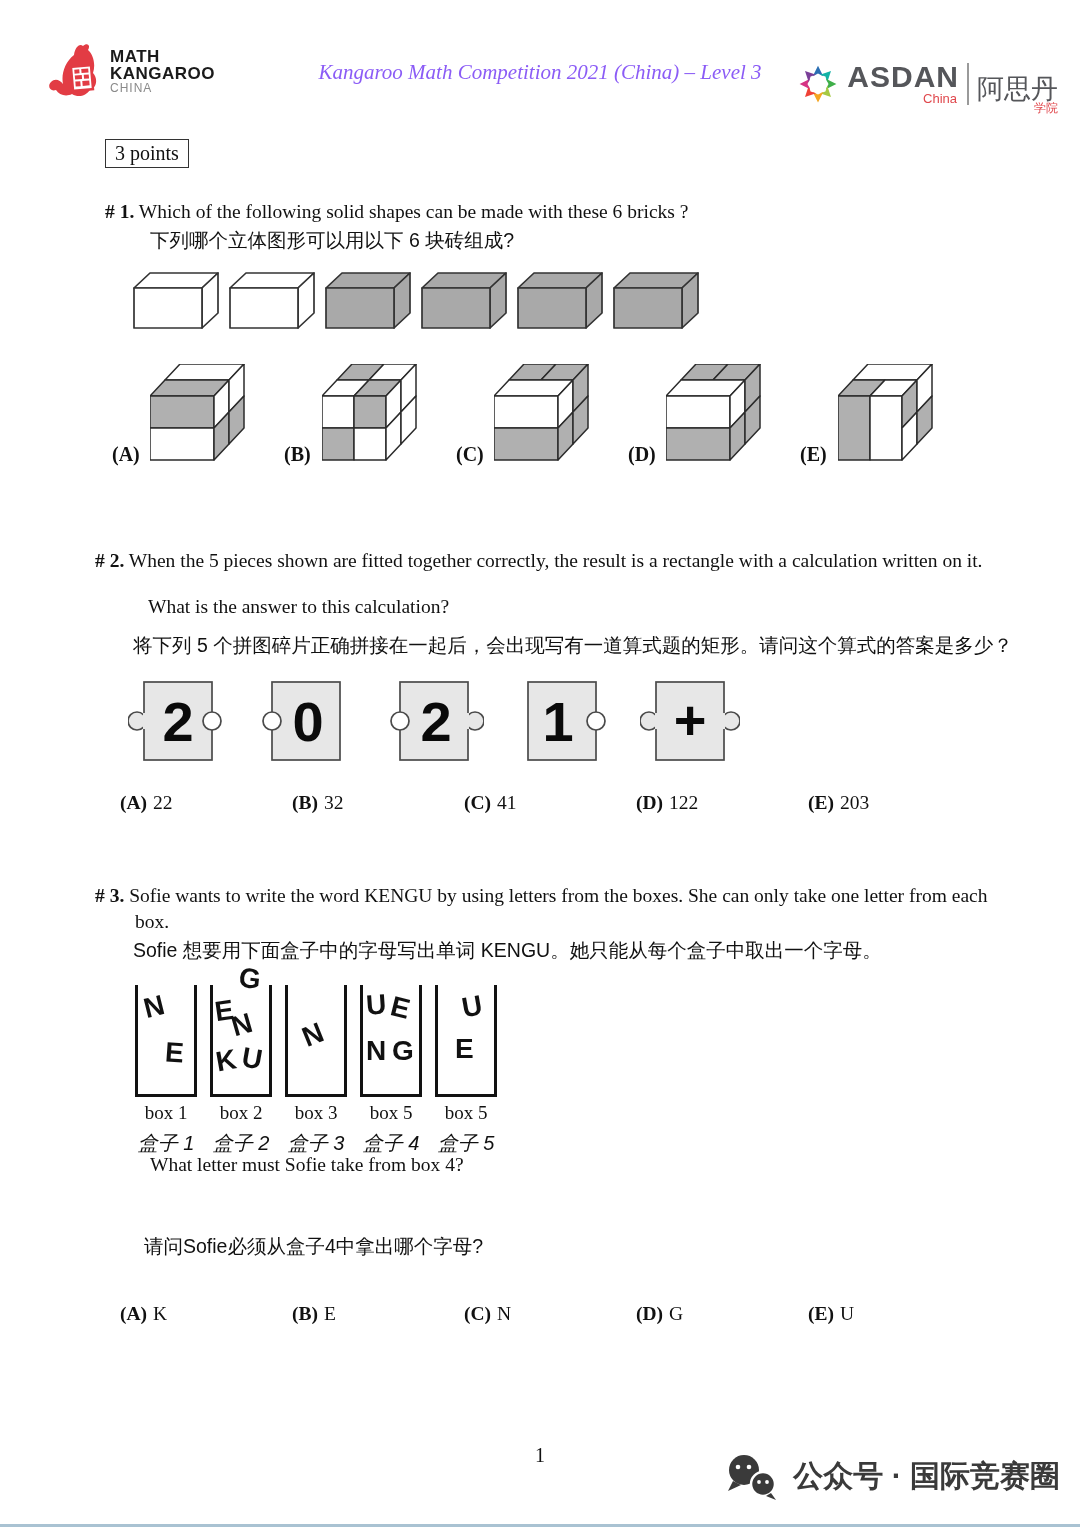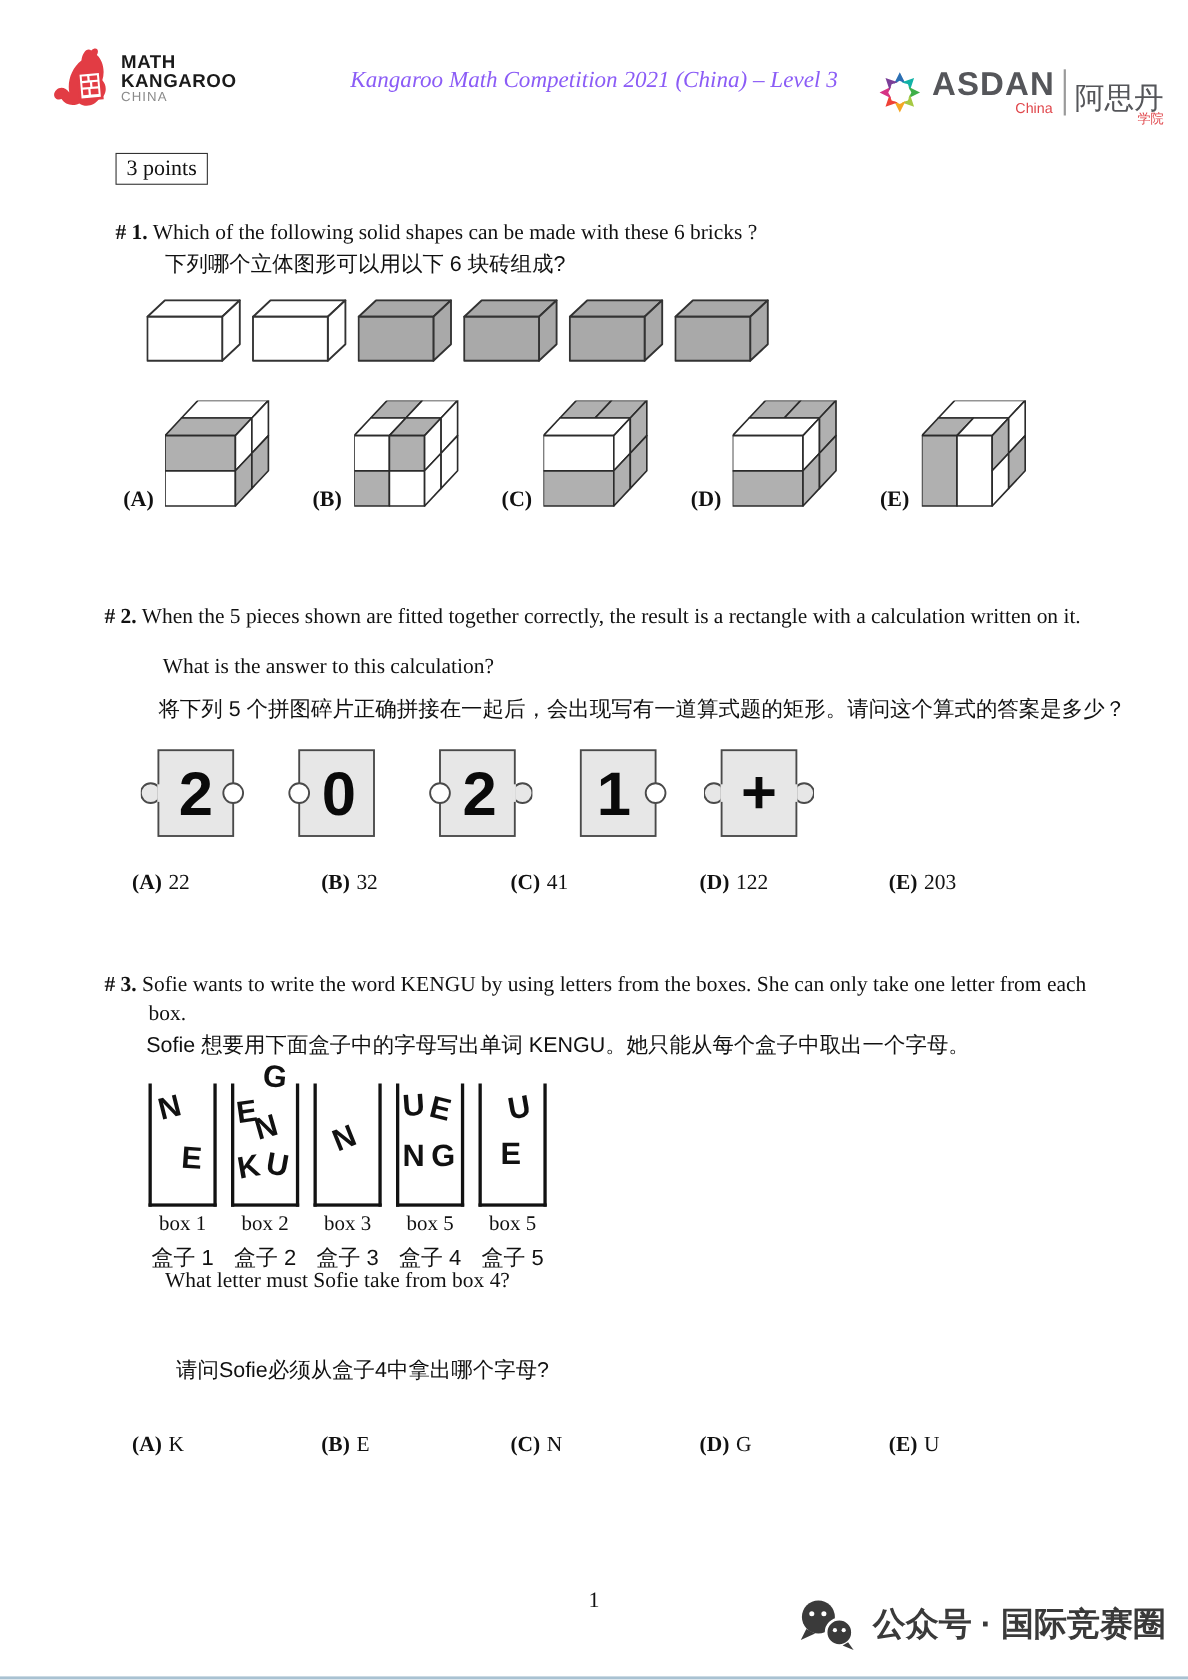--- a/index.html
+++ b/index.html
@@ -70,21 +70,21 @@
   .b1-0{left:6px;top:8px;transform:rotate(-14deg);}  .b1-1{left:27px;top:54px;transform:rotate(4deg);}
   .b2-0{left:2px;top:12px;transform:rotate(-8deg);}  .b2-1{left:26px;top:-20px;transform:rotate(6deg);}
   .b2-2{left:19px;top:26px;transform:rotate(-16deg);}.b2-3{left:3px;top:62px;transform:rotate(-10deg);}
   .b2-4{left:29px;top:60px;transform:rotate(10deg);}
   .b3-0{left:15px;top:36px;transform:rotate(-22deg);}
   .b4-0{left:3px;top:6px;transform:rotate(-4deg);}   .b4-1{left:28px;top:9px;transform:rotate(14deg);}
   .b4-2{left:3px;top:52px;}                          .b4-3{left:29px;top:52px;}
   .b5-0{left:24px;top:8px;transform:rotate(-10deg);} .b5-1{left:17px;top:50px;}
   .lbox-labels{position:absolute;left:135px;display:flex;gap:13px;}
   .lbl-cell{width:62px;text-align:center;font-size:19px;}
-  .lbl-cell.zhc{font-family:"Liberation Sans",sans-serif;font-size:20px;}
+  .lbl-cell.zhc{font-family:"Liberation Sans",sans-serif;font-size:20px;font-style:italic;}
 
   
   .page-num{position:absolute;left:0;right:0;top:1444px;text-align:center;font-size:20px;}
   .wechat{position:absolute;right:20px;top:1452px;display:flex;align-items:center;gap:12px;}
   .wechat-text{font-family:"Liberation Sans",sans-serif;font-weight:600;font-size:30px;
         color:var(--wechat-dark,#3a3a3a);}
   .bottom-strip{position:absolute;left:0;right:0;bottom:0;height:3px;background:#a9c2d2;}
 </style>
 </head>
 <body>
@@ -251,21 +251,21 @@
           <polygon class="fg" points="79,48 94,32 94,64 79,80"></polygon>
       </svg>
     </div>
   </div>
 
   <div class="qline hang" style="left:95px;top:548px;max-width:880px;">
     <span class="qnum"># 2.</span>
     <span>When the 5 pieces shown are fitted together correctly, the result is a rectangle with a calculation written on it.</span>
   </div>
   <div class="qline" style="left:148px;top:594px;">What is the answer to this calculation?</div>
-  <div class="qline zh" style="left:133px;top:632px;margin-left:11px;">将下列 5 个拼图碎片正确拼接在一起后，会出现写有一道算式题的矩形。请问这个算式的答案是多少？</div>
+  <div class="qline zh" style="left:133px;top:632px;">将下列 5 个拼图碎片正确拼接在一起后，会出现写有一道算式题的矩形。请问这个算式的答案是多少？</div>
 
   <div class="pieces-row">
     <svg width="100" height="82" viewBox="0 0 100 82">
       <circle class="pc" cx="9" cy="41" r="9"></circle>
         <rect class="pc" x="16" y="2" width="68" height="78"></rect>
       <rect class="pcover" x="15" y="33" width="3" height="16"></rect>
       <circle class="pnotch" cx="84" cy="41" r="9"></circle>
       <text class="pdigit" x="50" y="61">2</text>
     </svg>
     <svg width="100" height="82" viewBox="0 0 100 82">
@@ -345,21 +345,21 @@
   </div>
   <div class="lbox-labels" style="top:1130px;">
     <div class="lbl-cell zhc">盒子 1</div>
     <div class="lbl-cell zhc">盒子 2</div>
     <div class="lbl-cell zhc">盒子 3</div>
     <div class="lbl-cell zhc">盒子 4</div>
     <div class="lbl-cell zhc">盒子 5</div>
   </div>
 
   <div class="qline" style="left:150px;top:1152px;">What letter must Sofie take from box 4?</div>
-  <div class="qline zh" style="left:160px;top:1233px;">请问Sofie必须从盒子4中拿出哪个字母?</div>
+  <div class="qline zh" style="left:144px;top:1233px;">请问Sofie必须从盒子4中拿出哪个字母?</div>
 
   <div class="opts-row" style="top:1303px;">
     <div class="opt"><span class="olabel">(A)</span><span class="ovalue">K</span></div>
     <div class="opt"><span class="olabel">(B)</span><span class="ovalue">E</span></div>
     <div class="opt"><span class="olabel">(C)</span><span class="ovalue">N</span></div>
     <div class="opt"><span class="olabel">(D)</span><span class="ovalue">G</span></div>
     <div class="opt"><span class="olabel">(E)</span><span class="ovalue">U</span></div>
   </div>
 
   <div class="page-num">1</div>

